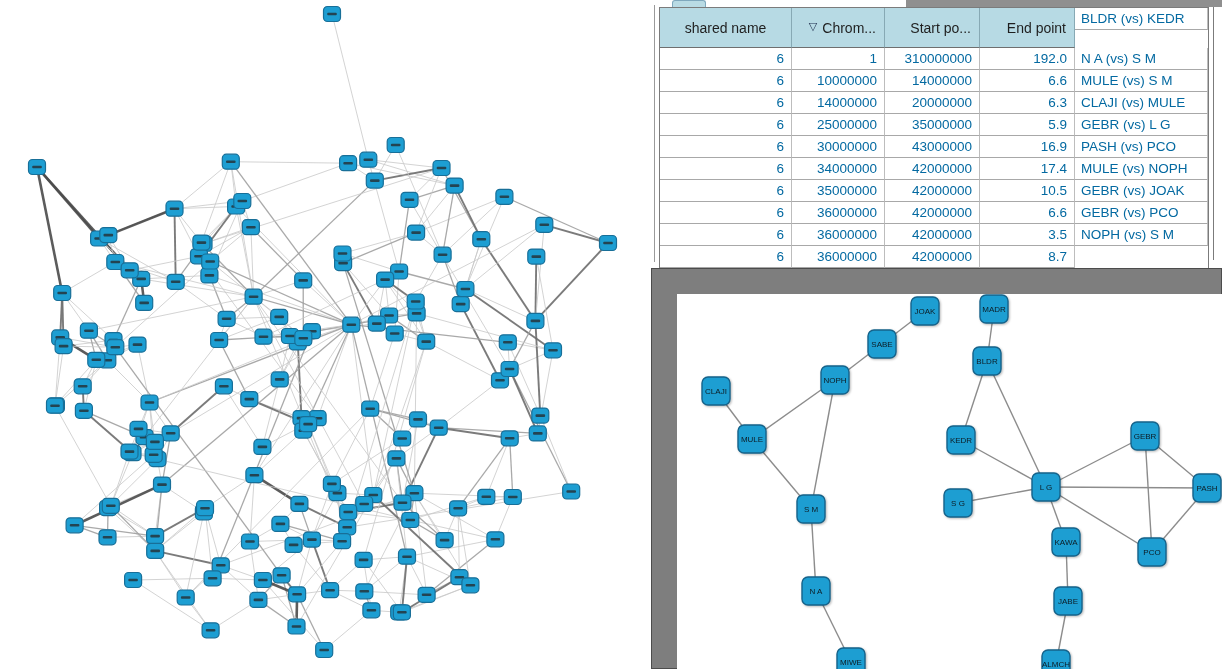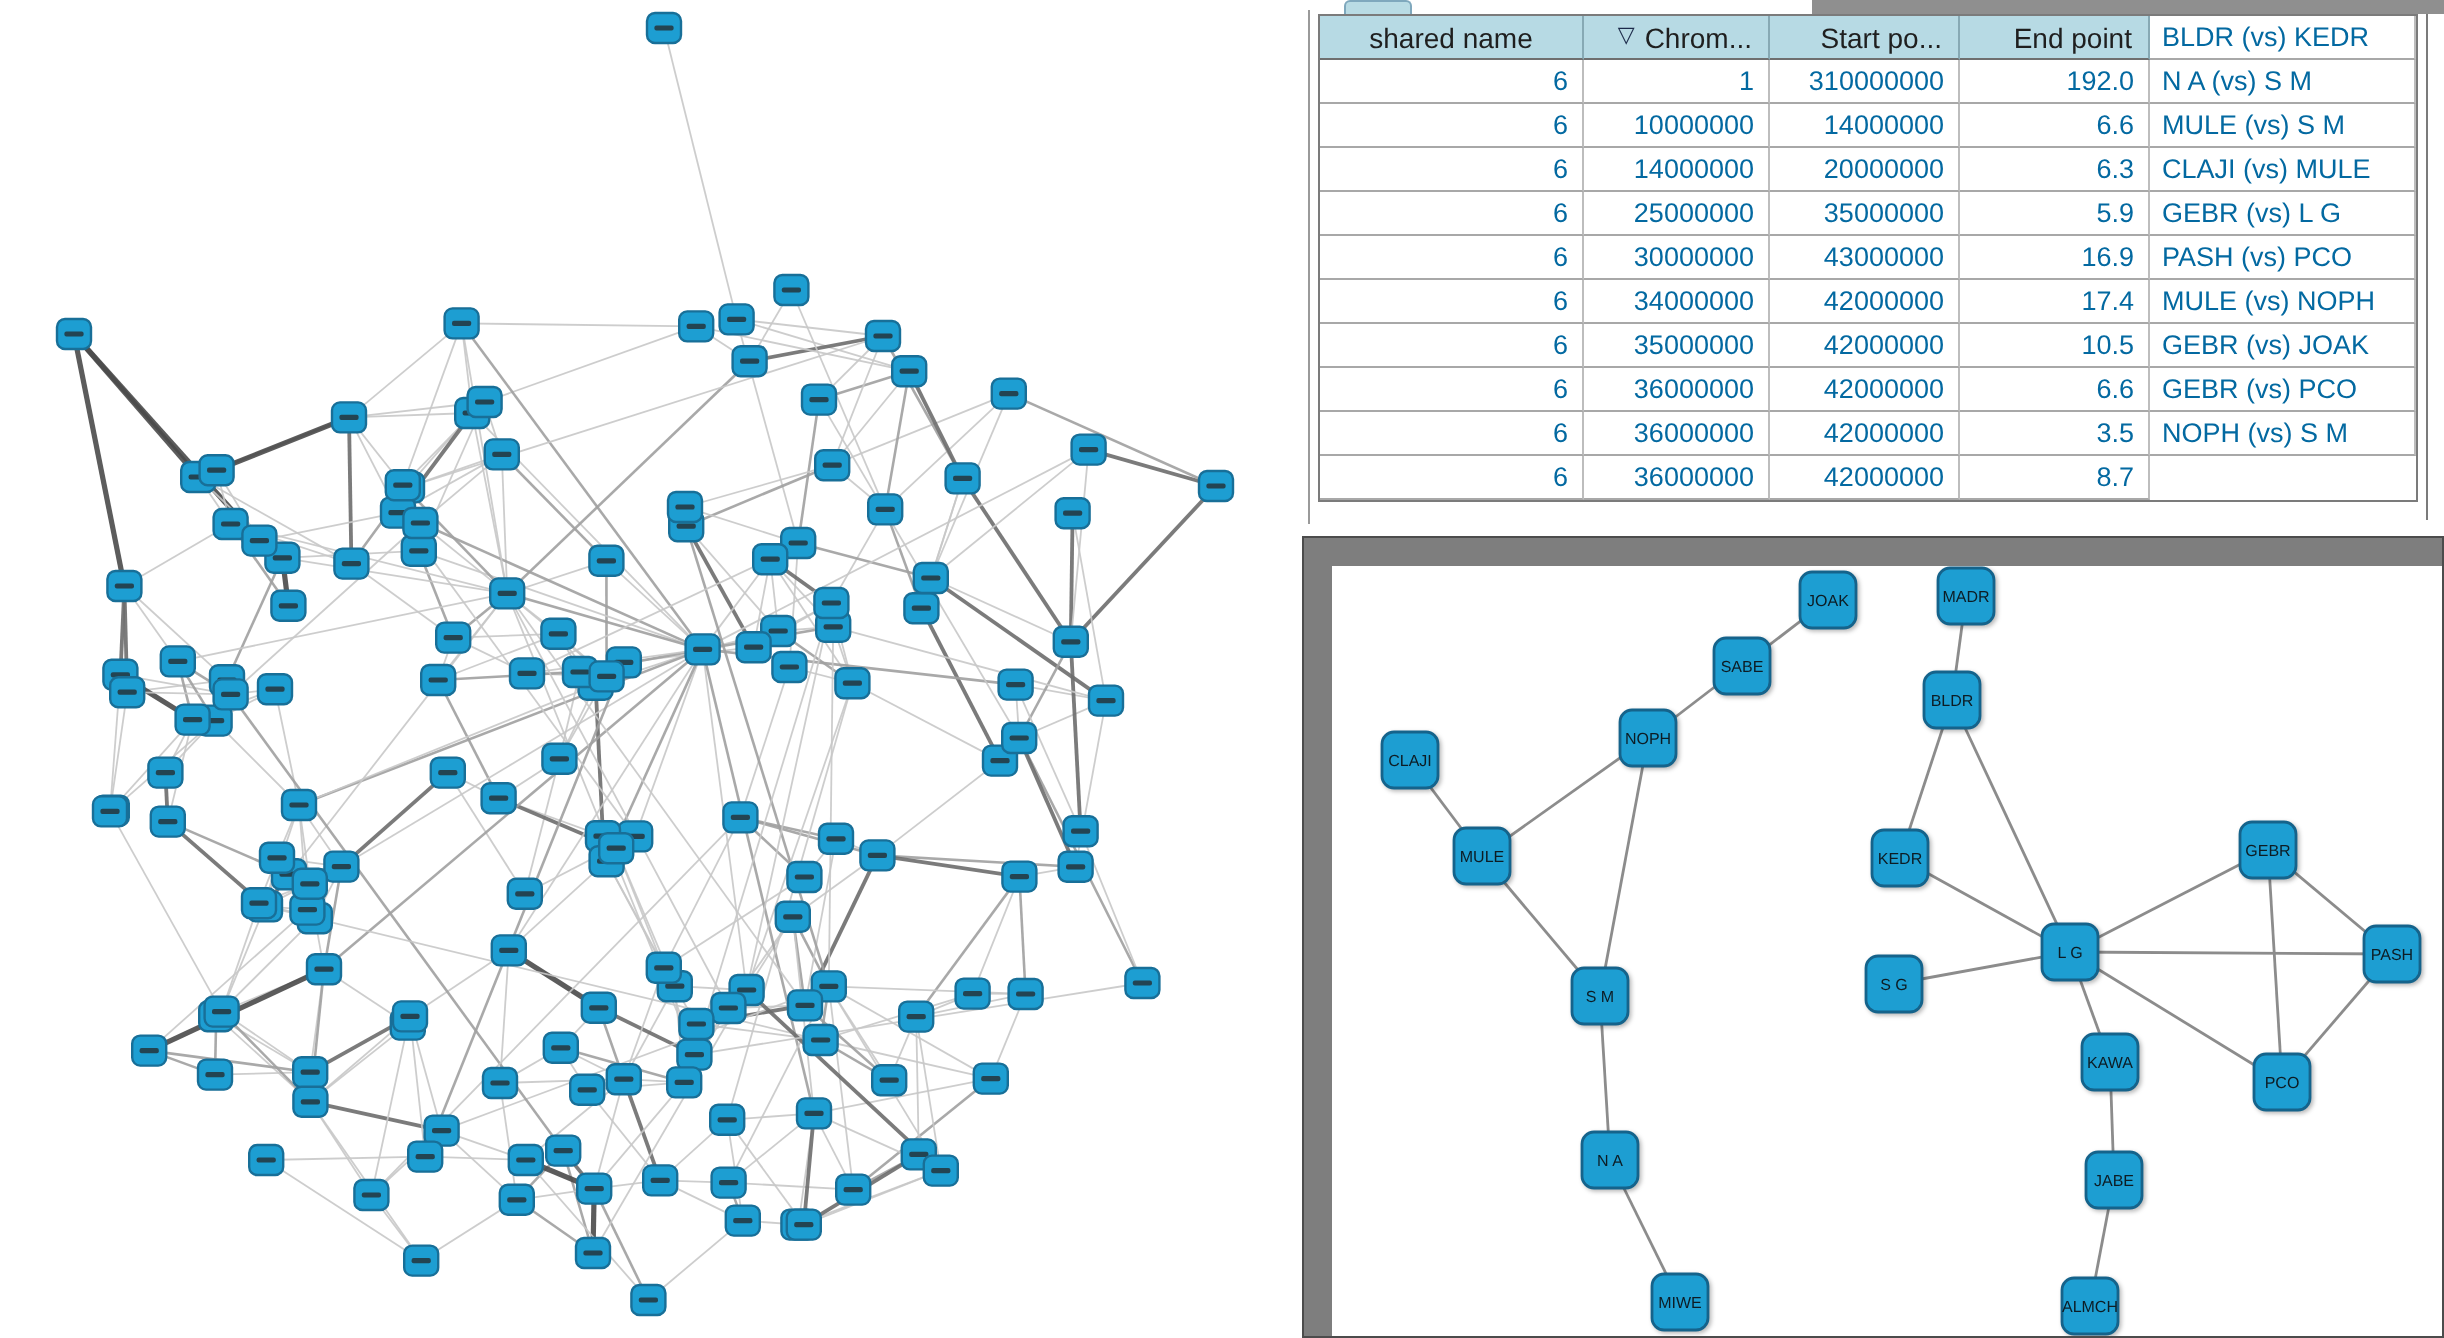--- a/index.html
+++ b/index.html
@@ -12,32 +12,32 @@
   
   #table-panel{position:absolute;left:653px;top:0;width:569px;height:266px;background:#ffffff;}
   #strip-left{position:absolute;left:0;top:0;width:253px;height:7px;background:#ffffff;}
   #strip-right{position:absolute;left:253px;top:0;width:316px;height:7px;background:#8f8f8f;}
   #strip-tab{position:absolute;left:19px;top:0;width:34px;height:7px;background:#b9dbe4;
              border:1px solid #7fa8bd;border-bottom:none;border-radius:3px 3px 0 0;box-sizing:border-box;}
   #left-hairline{position:absolute;left:1px;top:5px;width:1px;height:257px;background:#9a9a9a;}
   #right-hairline{position:absolute;left:560px;top:7px;width:1px;height:253px;background:#7b7b7b;}
   #attr-table{position:absolute;left:6px;top:7px;display:grid;border:1px solid #7b7b7b;background:#ffffff;}
   .th{background:#b7dae4;border-right:1px solid #87a9b4;border-bottom:1px solid #6f6f6f;
-      height:22px;display:flex;align-items:center;font-size:14px;color:#1f1f1f;box-sizing:border-box;cursor:default;}
+      height:40px;display:flex;align-items:center;font-size:14px;color:#1f1f1f;box-sizing:border-box;cursor:default;}
   .th.center{justify-content:center;}
   .th.right{justify-content:flex-end;padding-right:8px;}
   .th .funnel{font-size:11px;color:#1c2a4a;margin-right:5px;transform:translateY(-1px);}
   .td{height:22px;border-right:1px solid #bdbdbd;border-bottom:1px solid #a8a8a8;
       display:flex;align-items:center;font-size:13.5px;color:#0369a1;box-sizing:border-box;background:#ffffff;}
   .td.name{justify-content:flex-start;padding-left:6px;}
   .td.num{justify-content:flex-end;padding-right:7px;}
 
   
   #detail-panel{position:absolute;left:651px;top:268px;width:571px;height:401px;
-                background:#7e7e7e;border:1px solid #4c4c4c;padding:14px;box-sizing:border-box;}
+                background:#7e7e7e;border:1px solid #4c4c4c;padding:25px;box-sizing:border-box;}
   #detail-canvas-wrap{width:555px;height:385px;background:#ffffff;}
   .node-shadow{filter:drop-shadow(1px 1.5px 1px rgba(0,0,0,0.28));}
   svg text{pointer-events:none;}
 </style>
 </head>
 <body>
 
 <div id="stage">
 
   <div id="left-panel">

